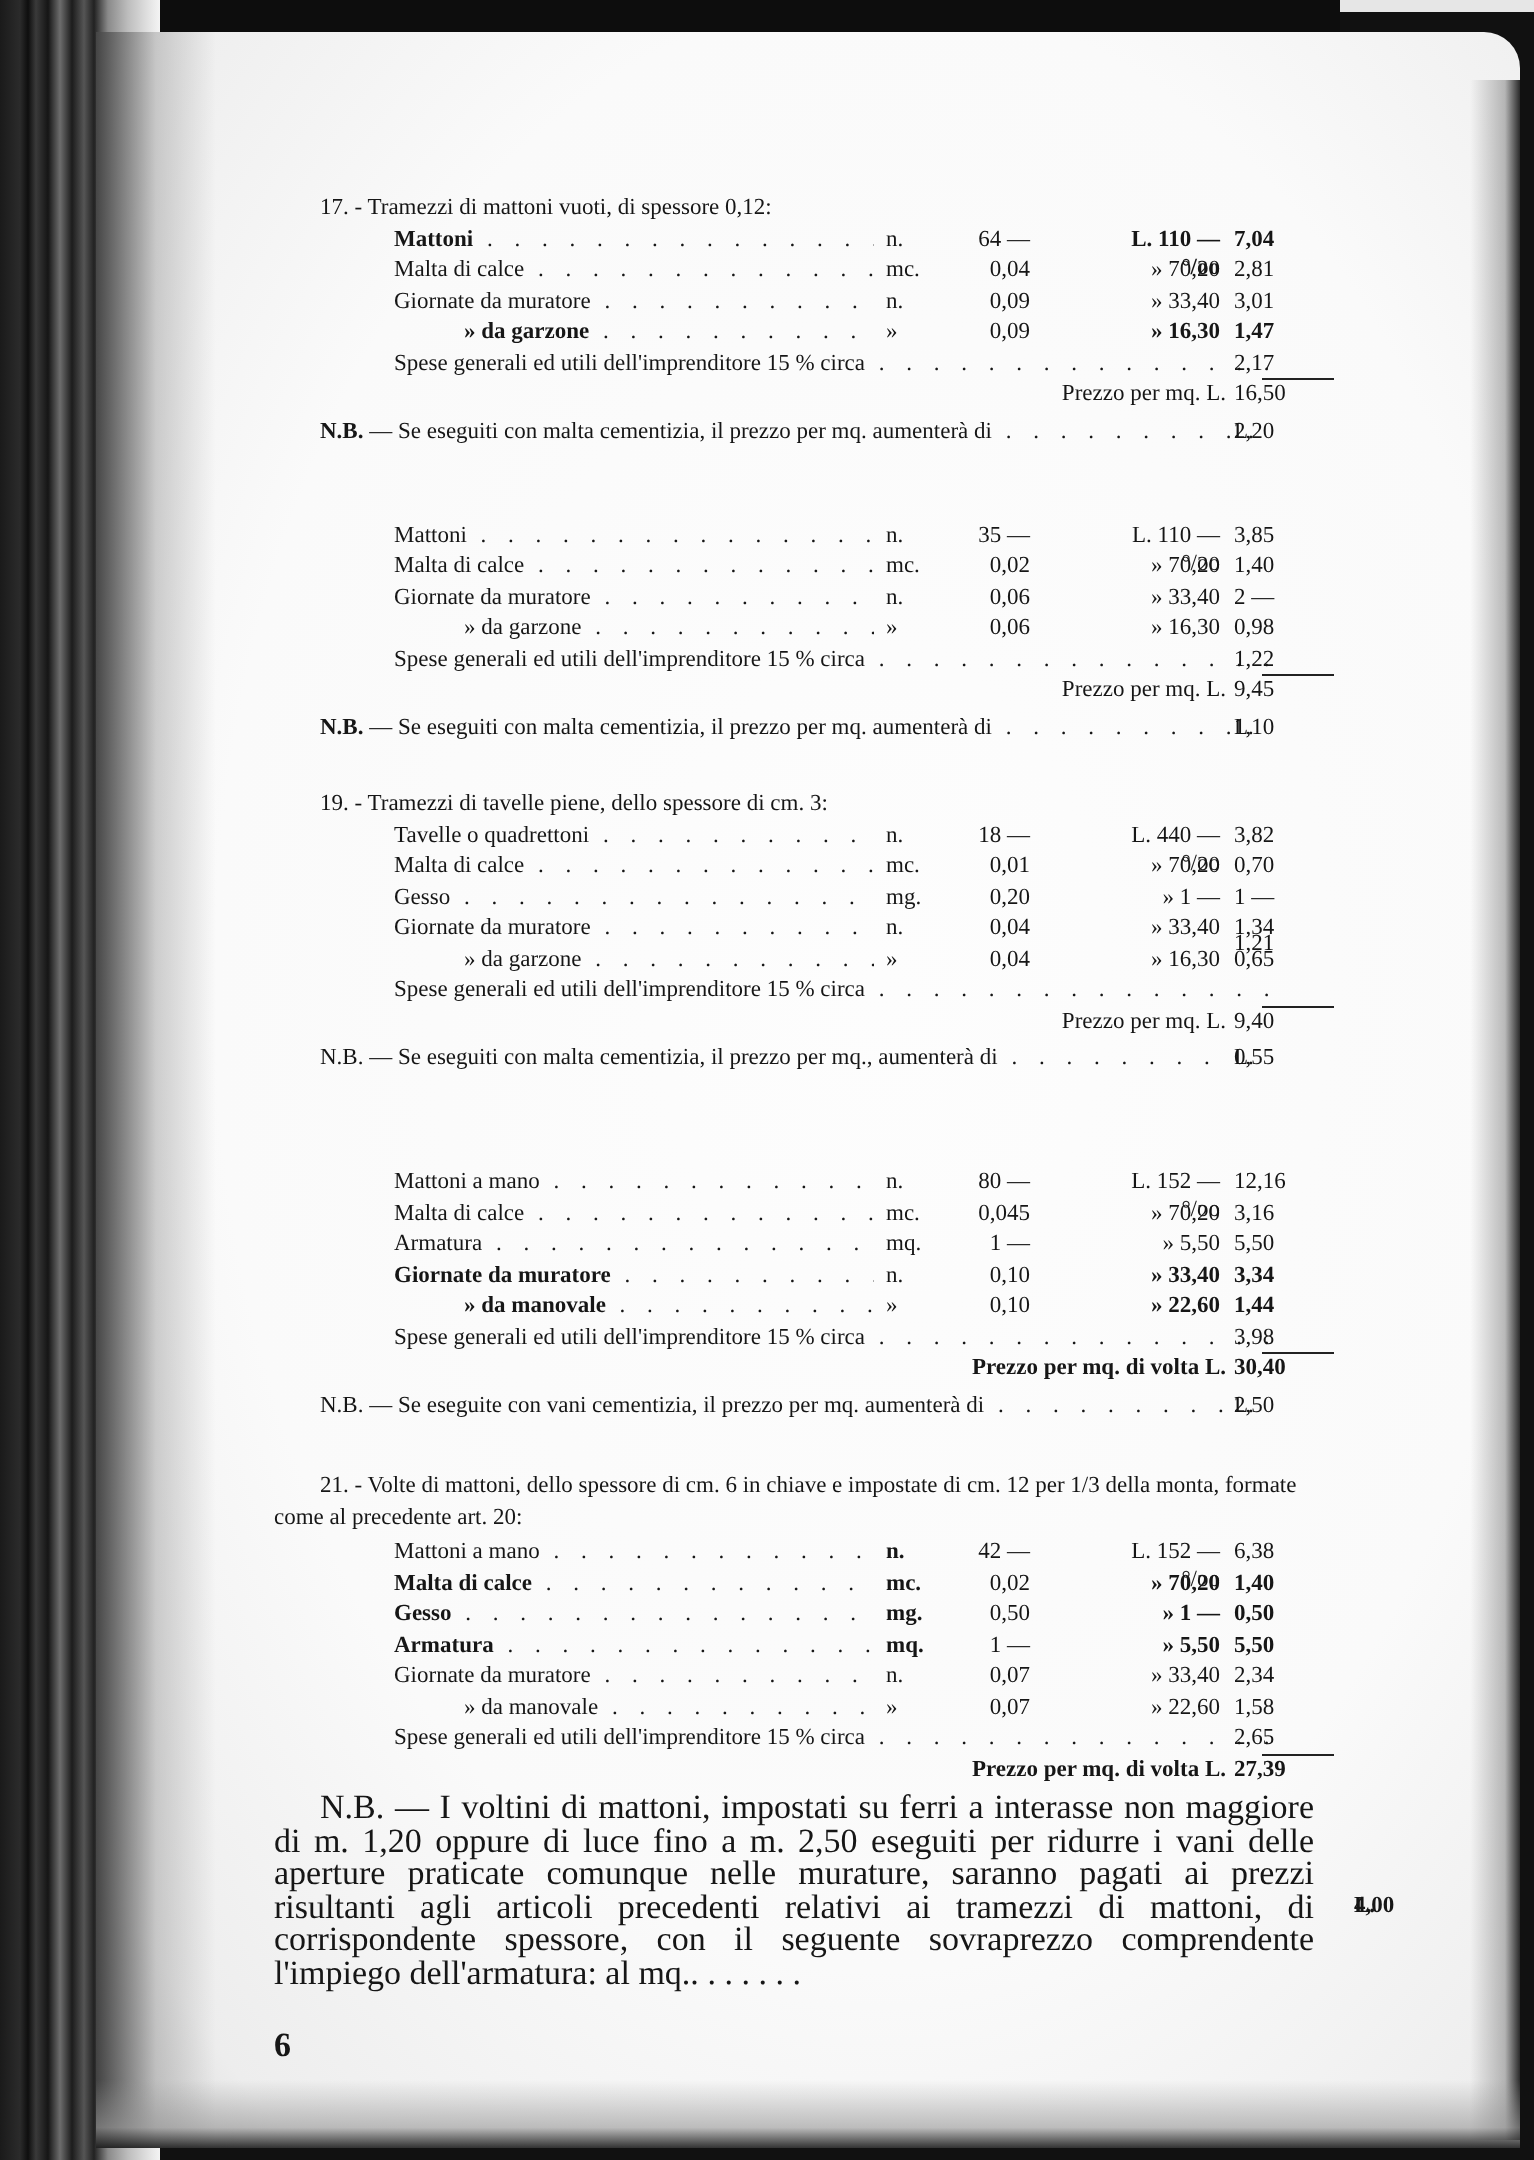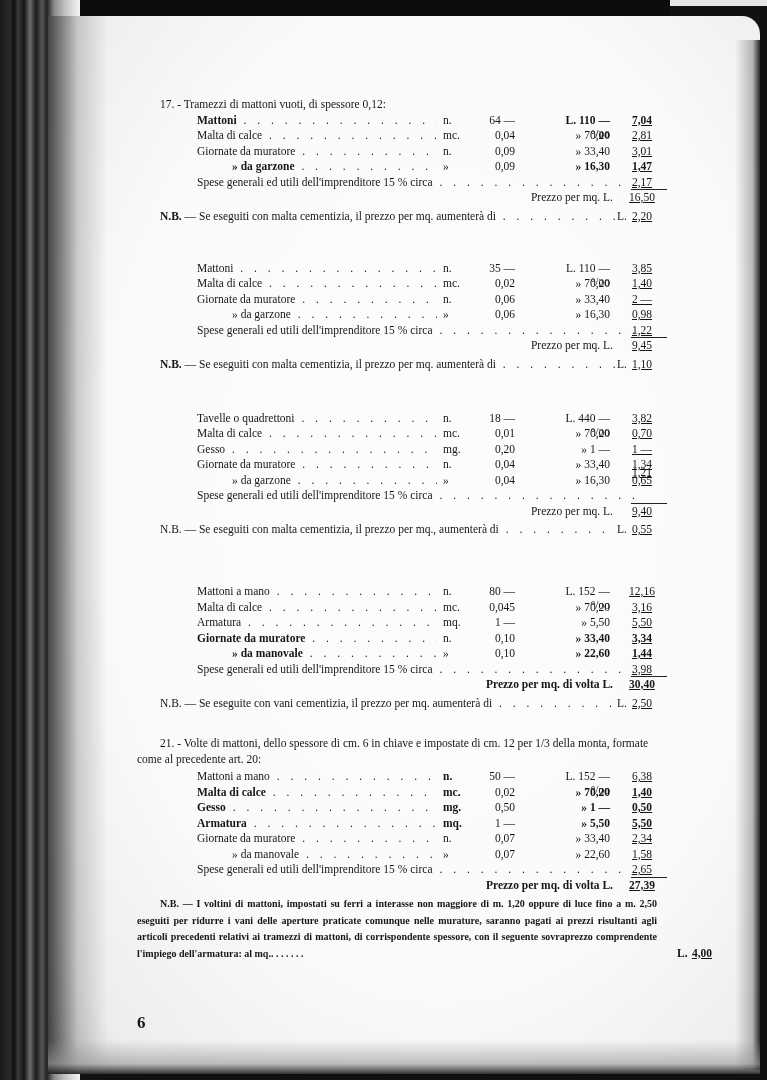--- a/index.html
+++ b/index.html
@@ -35,24 +35,24 @@
   .content { position:absolute; left:0; top:0; width:767px; height:1080px; }
 
   .line { position:absolute; font-size:11.5px; line-height:14px; white-space:nowrap; }
   .heading { left:160px; }
   .heading-cont { left:137px; }
   .label { position:absolute; white-space:nowrap; overflow:hidden; font-size:11.5px; line-height:14px; }
   .label .dots { letter-spacing: 4px; }
   .unit { position:absolute; font-size:11.5px; line-height:14px; }
   .qty { position:absolute; font-size:11.5px; line-height:14px; text-align:right; width:50px; }
   .price { position:absolute; font-size:11.5px; line-height:14px; text-align:right; width:65px; }
-  .total { position:absolute; font-size:11.5px; line-height:14px; text-align:center; width:50px;text-decoration:underline; }
+  .total { position:absolute; font-size:11.5px; line-height:14px; text-align:left; width:50px; }
   .sum-rule { position:absolute; height:1px; background:#222; width:36px; }
   .b { font-weight:bold; }
-  .nb-para { position:absolute; left:137px; width:590px; font-size:10px; line-height:16.5px; text-align:justify; font-weight:bold; }
+  .nb-para { position:absolute; left:137px; width:590px; font-size:17px; line-height:16.5px; text-align:justify; font-weight:normal; }
   .page-number { position:absolute; left:137px; top:1013px; font-size:17px; font-weight:bold; }
 </style>
 </head>
 <body>
 
 <div class="scan-top"></div>
 <div class="scan-top-dark"></div>
 <div class="binding"></div>
 <div class="page"></div>
 <div class="page-shadow-left"></div>
@@ -110,20 +110,21 @@
     <div class="price" style="left: 555px; top: 307px; width: 55px;">» 16,30</div>
     <div class="total" style="left: 617px; top: 307px; width: 50px;">0,98</div>
     <div class="label" style="left: 197px; top: 322.5px; width: 440px;"><span>Spese generali ed utili dell'imprenditore 15 % circa</span><span class="dots" style="font-weight: normal;"> . . . . . . . . . . . . . . . . . . . . . . . . . . . . . . .</span></div>
     <div class="total" style="left: 617px; top: 322.5px; width: 50px;">1,22</div>
     <div class="sum-rule" style="left: 631px; top: 337px;"></div>
     <div class="line" style="left: 0px; top: 338px; width: 613px; text-align: right;">Prezzo per mq. L.</div>
     <div class="total" style="left: 617px; top: 338px; width: 50px;">9,45</div>
     <div class="label" style="left: 160px; top: 356.5px; width: 455px;"><span><b>N.B.</b> — Se eseguiti con malta cementizia, il prezzo per mq. aumenterà di</span><span class="dots"> . . . . . . . . . . . . . . . . . . . . . . . . . . . . . . .</span></div>
     <div class="unit" style="left: 617px; top: 356.5px;">L.</div>
     <div class="total" style="left: 617px; top: 356.5px; width: 50px;">1,10</div>
+    <div class="line heading" style="left: 160px; top: 395px;">19. - Tramezzi di tavelle piene, dello spessore di cm. 3:</div>
     <div class="label" style="left: 197px; top: 410.5px; width: 240px;"><span>Tavelle o quadrettoni</span><span class="dots" style="font-weight: normal;"> . . . . . . . . . . . . . . . . . . . . . . . . . . . . . . .</span></div>
     <div class="unit" style="left: 443px; top: 410.5px;">n.</div>
     <div class="qty" style="left: 465px; top: 410.5px; width: 50px;">18 —</div>
     <div class="price" style="left: 555px; top: 410.5px; width: 55px;">L. 440 — °/oo</div>
     <div class="total" style="left: 617px; top: 410.5px; width: 50px;">3,82</div>
     <div class="label" style="left: 197px; top: 426px; width: 240px;"><span>Malta di calce</span><span class="dots" style="font-weight: normal;"> . . . . . . . . . . . . . . . . . . . . . . . . . . . . . . .</span></div>
     <div class="unit" style="left: 443px; top: 426px;">mc.</div>
     <div class="qty" style="left: 465px; top: 426px; width: 50px;">0,01</div>
     <div class="price" style="left: 555px; top: 426px; width: 55px;">» 70,20</div>
     <div class="total" style="left: 617px; top: 426px; width: 50px;">0,70</div>
@@ -180,21 +181,21 @@
     <div class="sum-rule" style="left: 631px; top: 676px;"></div>
     <div class="line b" style="left: 0px; top: 677px; width: 613px; text-align: right;">Prezzo per mq. di volta L.</div>
     <div class="total b" style="left: 617px; top: 677px; width: 50px;">30,40</div>
     <div class="label" style="left: 160px; top: 695.5px; width: 455px;"><span>N.B. — Se eseguite con vani cementizia, il prezzo per mq. aumenterà di</span><span class="dots"> . . . . . . . . . . . . . . . . . . . . . . . . . . . . . . .</span></div>
     <div class="unit" style="left: 617px; top: 695.5px;">L.</div>
     <div class="total" style="left: 617px; top: 695.5px; width: 50px;">2,50</div>
     <div class="line heading" style="left: 160px; top: 736px; width: 567px; text-align: justify;">21. - Volte di mattoni, dello spessore di cm. 6 in chiave e impostate di cm. 12 per 1/3 della monta, formate</div>
     <div class="line heading-cont" style="left: 137px; top: 752px;">come al precedente art. 20:</div>
     <div class="label" style="left: 197px; top: 769px; width: 240px;"><span>Mattoni a mano</span><span class="dots" style="font-weight: normal;"> . . . . . . . . . . . . . . . . . . . . . . . . . . . . . . .</span></div>
     <div class="unit b" style="left: 443px; top: 769px;">n.</div>
-    <div class="qty" style="left: 465px; top: 769px; width: 50px;">50 —</div>
+    <div class="qty" style="left: 465px; top: 769px; width: 50px;">42 —</div>
     <div class="price" style="left: 555px; top: 769px; width: 55px;">L. 152 — °/oo</div>
     <div class="total" style="left: 617px; top: 769px; width: 50px;">6,38</div>
     <div class="label b" style="left: 197px; top: 784.5px; width: 240px;"><span>Malta di calce</span><span class="dots" style="font-weight: normal;"> . . . . . . . . . . . . . . . . . . . . . . . . . . . . . . .</span></div>
     <div class="unit b" style="left: 443px; top: 784.5px;">mc.</div>
     <div class="qty" style="left: 465px; top: 784.5px; width: 50px;">0,02</div>
     <div class="price b" style="left: 555px; top: 784.5px; width: 55px;">» 70,20</div>
     <div class="total b" style="left: 617px; top: 784.5px; width: 50px;">1,40</div>
     <div class="label b" style="left: 197px; top: 800px; width: 240px;"><span>Gesso</span><span class="dots" style="font-weight: normal;"> . . . . . . . . . . . . . . . . . . . . . . . . . . . . . . .</span></div>
     <div class="unit b" style="left: 443px; top: 800px;">mg.</div>
     <div class="qty" style="left: 465px; top: 800px; width: 50px;">0,50</div>

